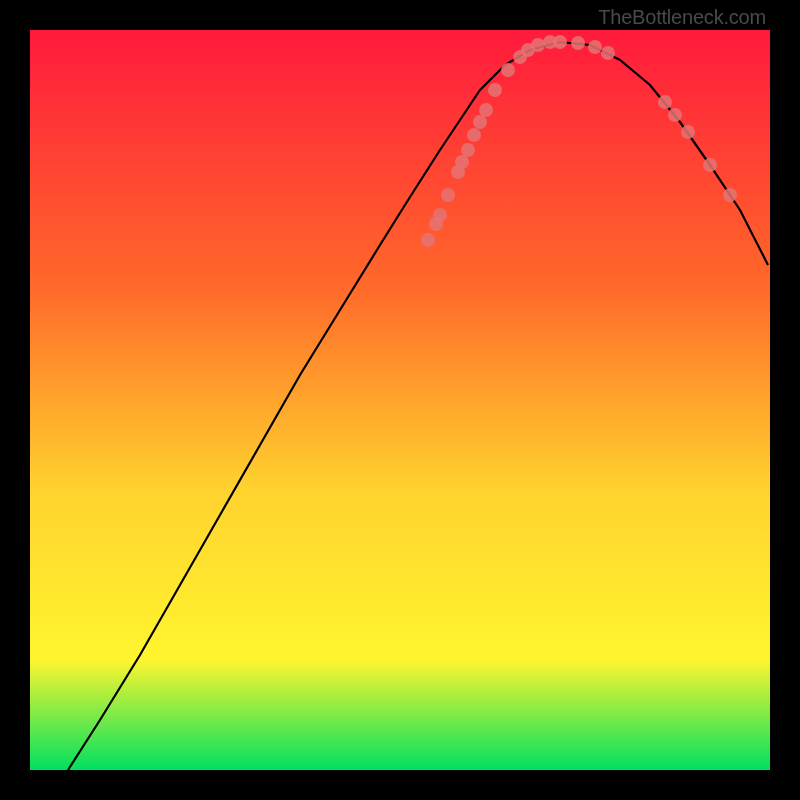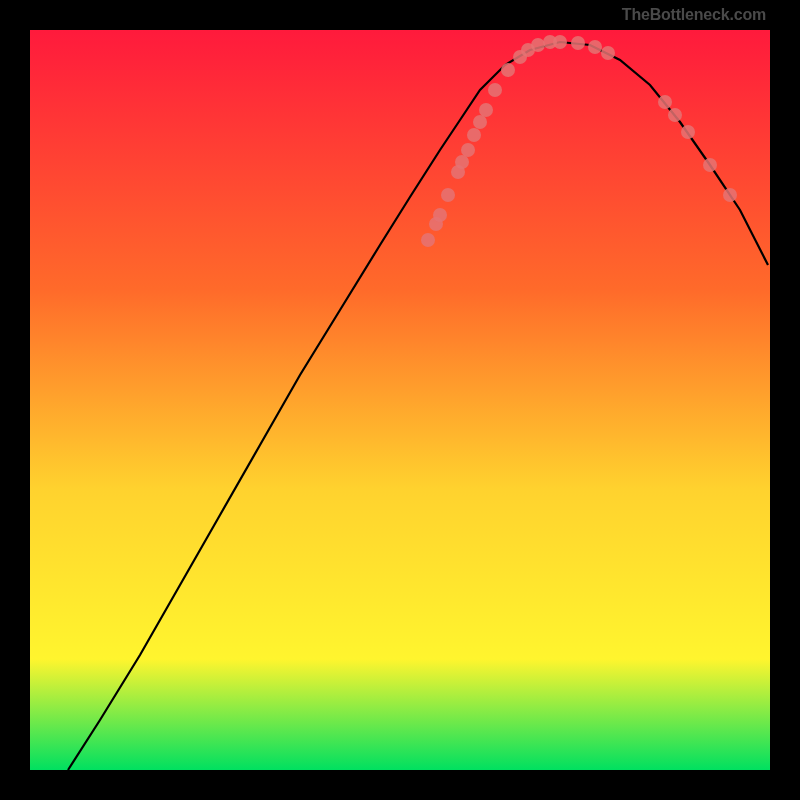--- a/index.html
+++ b/index.html
@@ -24,22 +24,22 @@
     left: 0;
     top: 0;
     width: 100%;
     height: 100%;
   }
   .watermark {
     position: absolute;
     right: 34px;
     top: 6px;
     color: #4a4a4a;
-    font-size: 16px;
-    font-weight: 700;
+    font-size: 20px;
+    font-weight: 400;
     letter-spacing: -0.2px;
   }
   svg.curve-layer {
     position: absolute;
     left: 30px;
     top: 30px;
     width: 740px;
     height: 740px;
     overflow: visible;
   }

